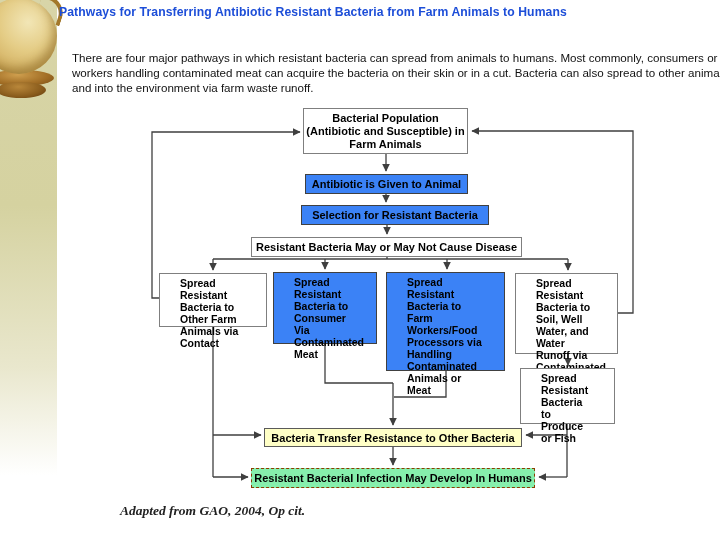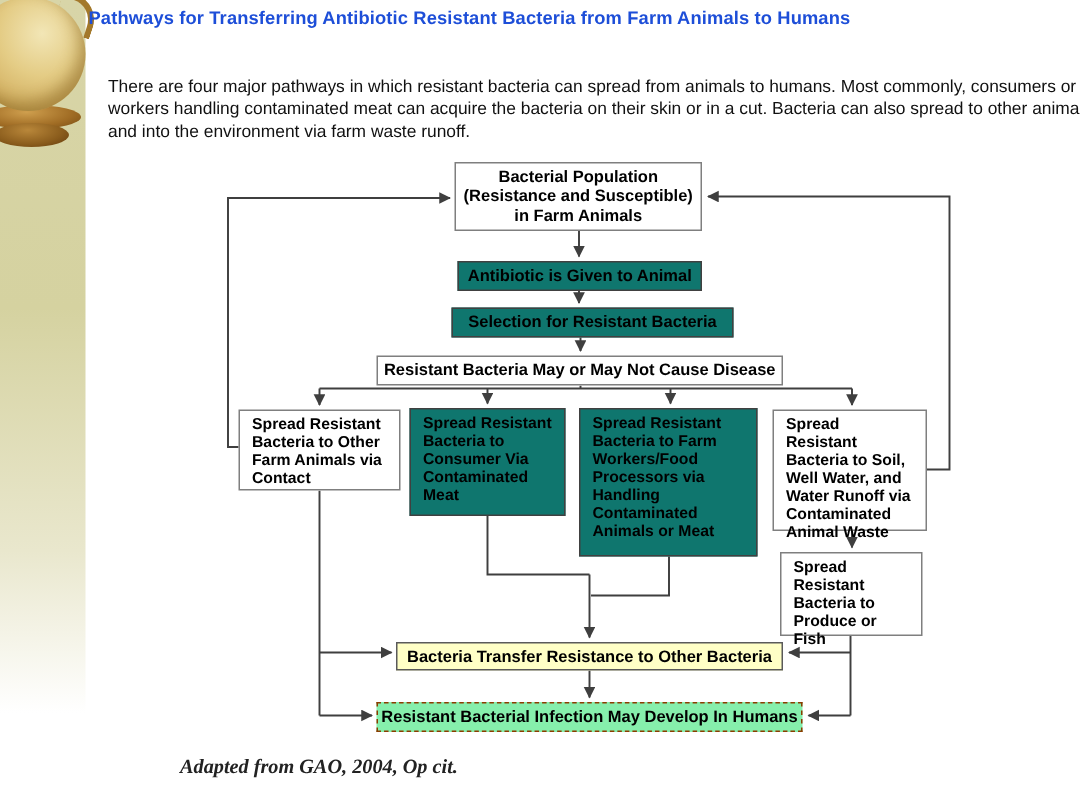--- a/index.html
+++ b/index.html
@@ -45,22 +45,22 @@
     font-family:"Liberation Serif",serif;font-style:italic;font-size:13.5px;color:#222;font-weight:bold;
   }
   
   .chart{position:absolute;left:0;top:0;width:720px;height:540px;}
   .connectors{position:absolute;left:0;top:0;z-index:0;}
   .node{
     position:absolute;z-index:1;box-sizing:border-box;
     font-weight:bold;color:#000;background:#fff;border:1px solid #7f7f7f;
   }
   .node.center{display:flex;align-items:center;justify-content:center;text-align:center;}
-  .node.leftal{padding:3px 8px;text-align:left;}
-  .node.yellow{background:#0f766e;border-color:#404040;}
+  .node.leftal{padding:3px 20px;text-align:left;}
+  .node.yellow{background:#3b82f6;border-color:#404040;}
   .node.paleyellow{background:#ffffc6;border-color:#5a5a5a;}
   .node.orange{background:#86efac;border:1px dashed #8b3c00;}
   .n-pop      {left:303px;top:108px;width:165px;height:46px;font-size:11px;line-height:13px;}
   .n-anti     {left:305px;top:174px;width:163px;height:20px;font-size:11px;}
   .n-sel      {left:301px;top:205px;width:188px;height:20px;font-size:11px;}
   .n-disease  {left:251px;top:237px;width:271px;height:20px;font-size:11px;}
   .n-contact  {left:159px;top:273px;width:108px;height:54px;font-size:10.5px;line-height:12px;}
   .n-consumer {left:273px;top:272px;width:104px;height:72px;font-size:10.5px;line-height:12px;}
   .n-workers  {left:386px;top:272px;width:119px;height:99px;font-size:10.5px;line-height:12px;}
   .n-soil     {left:515px;top:273px;width:103px;height:81px;font-size:10.5px;line-height:12px;}
@@ -120,21 +120,21 @@
       <path d="M213,477 L248,477" marker-end="url(#arr)"></path>
 
       <path d="M567,424 L567,477"></path>
       <path d="M567,435 L526,435" marker-end="url(#arr)"></path>
       <path d="M567,477 L539,477" marker-end="url(#arr)"></path>
 
       <path d="M393,447 L393,465" marker-end="url(#arr)"></path>
     </g>
   </svg>
 
-  <div class="node center n-pop">Bacterial Population (Resistance and Susceptible) in Farm Animals</div>
+  <div class="node center n-pop">Bacterial Population (Antibiotic and Susceptible) in Farm Animals</div>
 
   <div class="node center yellow n-anti">Antibiotic is Given to Animal</div>
 
   <div class="node center yellow n-sel">Selection for Resistant Bacteria</div>
 
   <div class="node center n-disease">Resistant Bacteria May or May Not Cause Disease</div>
 
   <div class="node leftal n-contact">Spread Resistant Bacteria to Other Farm Animals via Contact</div>
 
   <div class="node leftal yellow n-workers">Spread Resistant Bacteria to Farm Workers/Food Processors via Handling Contaminated Animals or Meat</div>

